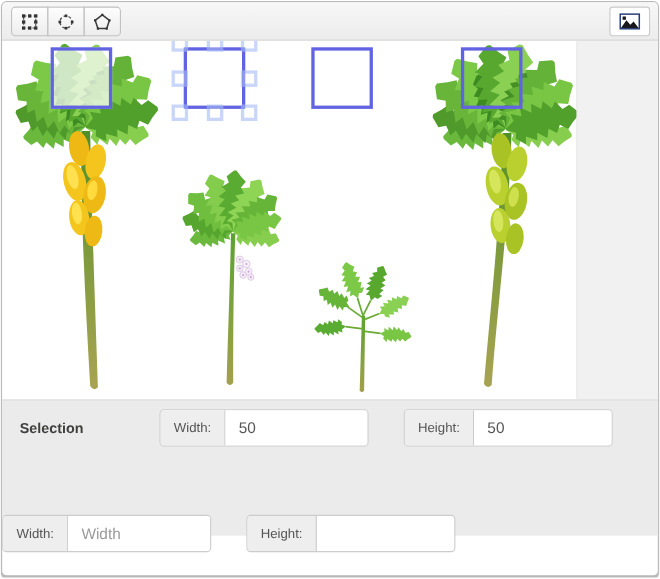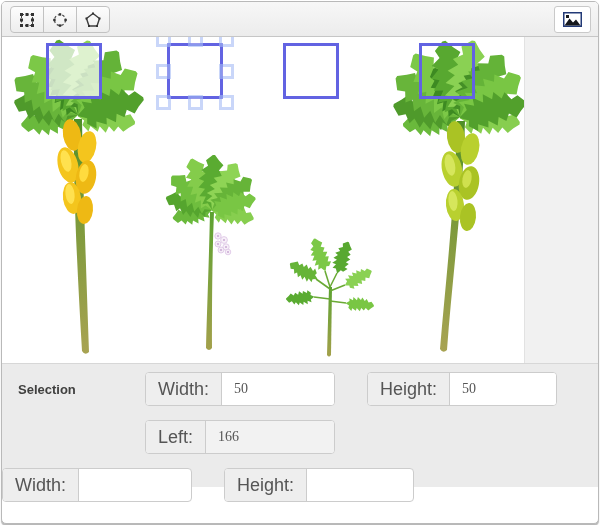--- a/index.html
+++ b/index.html
@@ -54,25 +54,25 @@
     font-size:13px;font-weight:bold;color:#40403f;
   }
   .input-group{
     display:flex;width:190px;height:34px;margin-right:32px;
     border:1px solid #cccccc;border-radius:4px;overflow:hidden;
     background:#fff;box-sizing:border-box;
   }
   .ig-addon{
     display:flex;align-items:center;padding:0 12px;
     background:#eeeeee;border-right:1px solid #cccccc;
-    font-size:18px;color:#555;white-space:nowrap;
+    font-size:12px;color:#555;white-space:nowrap;
   }
   .ig-input{
     flex:1;min-width:0;border:none;outline:none;padding:0 12px;
-    font-size:14px;color:#555;font-family:Liberation Serif, serif;background:#fff;
+    font-size:14px;color:#555;font-family:Liberation Sans, sans-serif;background:#fff;
   }
   .ig-input.readonly{background:#f2f2f2;}
   .ig-input::placeholder{color:#9a9a9a;opacity:1;}
 </style>
 </head>
 <body>
 
 <div class="page">
 
   <div class="toolbar">
@@ -280,29 +280,26 @@
         <input class="ig-input" type="text" value="50" style="">
       </div>
       <div class="input-group">
         <span class="ig-addon">Height:</span>
         <input class="ig-input" type="text" value="50" style="">
       </div>
     </div>
 
     <div class="form-row">
       <div class="row-label"></div>
-      <div class="input-group">
-        <span class="ig-addon">Left:</span>
-        <input class="ig-input readonly" type="text" value="166" style="">
-      </div>
     </div>
 
     <div class="form-row">
       <div class="input-group">
         <span class="ig-addon">Width:</span>
+        <input class="ig-input" type="text" placeholder="Width" style="">
       </div>
       <div class="input-group">
         <span class="ig-addon">Height:</span>
       </div>
     </div>
 
   </div>
 </div>
 
 </body></html>

